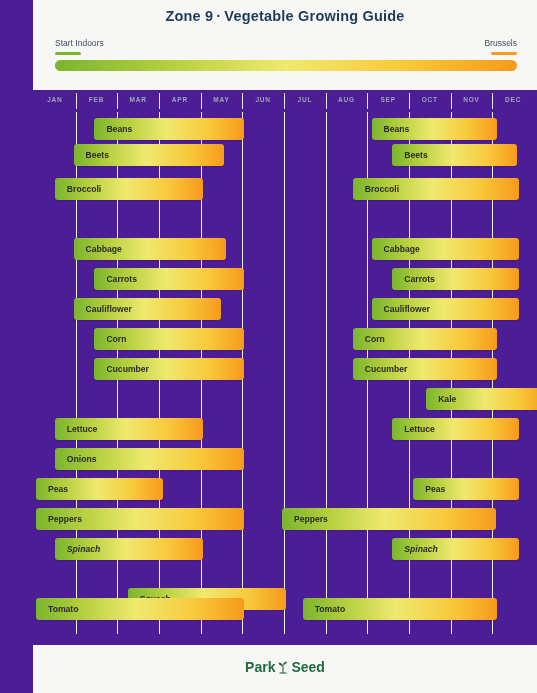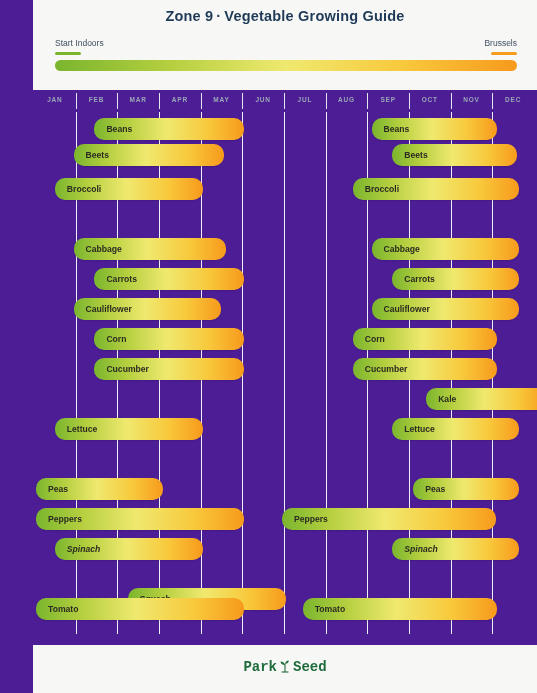--- a/index.html
+++ b/index.html
@@ -101,21 +101,21 @@
     position: absolute;
     top: 0; bottom: 6px;
     width: 1px;
     background: #eef1f3;
   }
   .row { position: absolute; left: 0; width: 504px; height: 24px; }
   .bar {
     position: absolute;
     top: 0;
     height: 22px;
-    border-radius: 10px;
+    border-radius: 3px;
     box-shadow: 0 1px 1.5px rgba(0,0,0,0.10);
   }
   .bar-label {
     position: absolute;
     left: 12px; top: 0;
     height: 22px;
     line-height: 22px;
     font-size: 8.6px;
     font-weight: bold;
     color: #2b2b22;
@@ -126,21 +126,21 @@
   .footer {
     position: absolute;
     left: 33px; top: 645px;
     width: 504px; height: 48px;
     background: #f7f8f6;
   }
   .brand {
     position: absolute;
     left: 0; top: 14px; width: 504px;
     text-align: center;
-    font-family: Liberation Mono, monospace;
+    font-family: Liberation Sans, sans-serif;
     font-size: 14px;
     font-weight: bold;
     color: #1f6b3c;
     white-space: nowrap;
   }
   .brand .seedling {
     display: inline-block;
     vertical-align: -2px;
     margin: 0 2px;
   }
@@ -277,20 +277,25 @@
         </div>
       </div>
       <div class="row" style="top: 306px;">
         <div class="bar" style="left: 21.8333px; width: 147.917px; background: linear-gradient(90deg, rgb(122, 181, 46) 0%, rgb(181, 207, 63) 22%, rgb(239, 233, 111) 48%, rgb(248, 201, 60) 76%, rgb(247, 154, 28) 100%);">
           <span class="bar-label">Lettuce</span>
         </div>
         <div class="bar" style="left: 359.333px; width: 127.083px; background: linear-gradient(90deg, rgb(122, 181, 46) 0%, rgb(181, 207, 63) 22%, rgb(239, 233, 111) 48%, rgb(248, 201, 60) 76%, rgb(247, 154, 28) 100%);">
           <span class="bar-label">Lettuce</span>
         </div>
       </div>
+      <div class="row" style="top: 336px;">
+        <div class="bar" style="left: 21.8333px; width: 189.583px; background: linear-gradient(90deg, rgb(122, 181, 46) 0%, rgb(181, 207, 63) 22%, rgb(239, 233, 111) 48%, rgb(248, 201, 60) 76%, rgb(247, 154, 28) 100%);">
+          <span class="bar-label">Onions</span>
+        </div>
+      </div>
       <div class="row" style="top: 366px;">
         <div class="bar" style="left: 3.08333px; width: 127.083px; background: linear-gradient(90deg, rgb(122, 181, 46) 0%, rgb(181, 207, 63) 22%, rgb(239, 233, 111) 48%, rgb(248, 201, 60) 76%, rgb(247, 154, 28) 100%);">
           <span class="bar-label">Peas</span>
         </div>
         <div class="bar" style="left: 380.167px; width: 106.25px; background: linear-gradient(90deg, rgb(122, 181, 46) 0%, rgb(181, 207, 63) 22%, rgb(239, 233, 111) 48%, rgb(248, 201, 60) 76%, rgb(247, 154, 28) 100%);">
           <span class="bar-label">Peas</span>
         </div>
       </div>
       <div class="row" style="top: 396px;">
         <div class="bar" style="left: 3.08333px; width: 208.333px; background: linear-gradient(90deg, rgb(122, 181, 46) 0%, rgb(181, 207, 63) 22%, rgb(239, 233, 111) 48%, rgb(248, 201, 60) 76%, rgb(247, 154, 28) 100%);">

